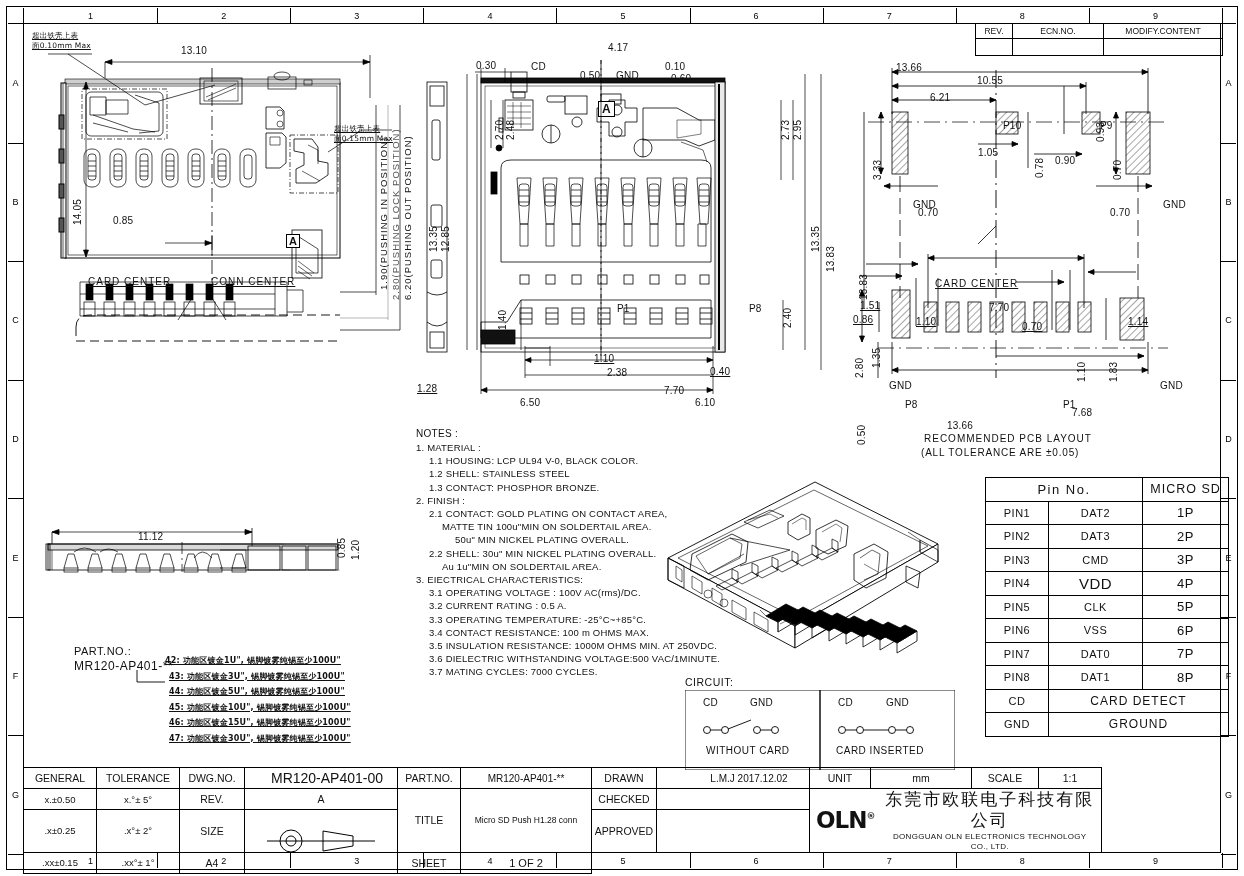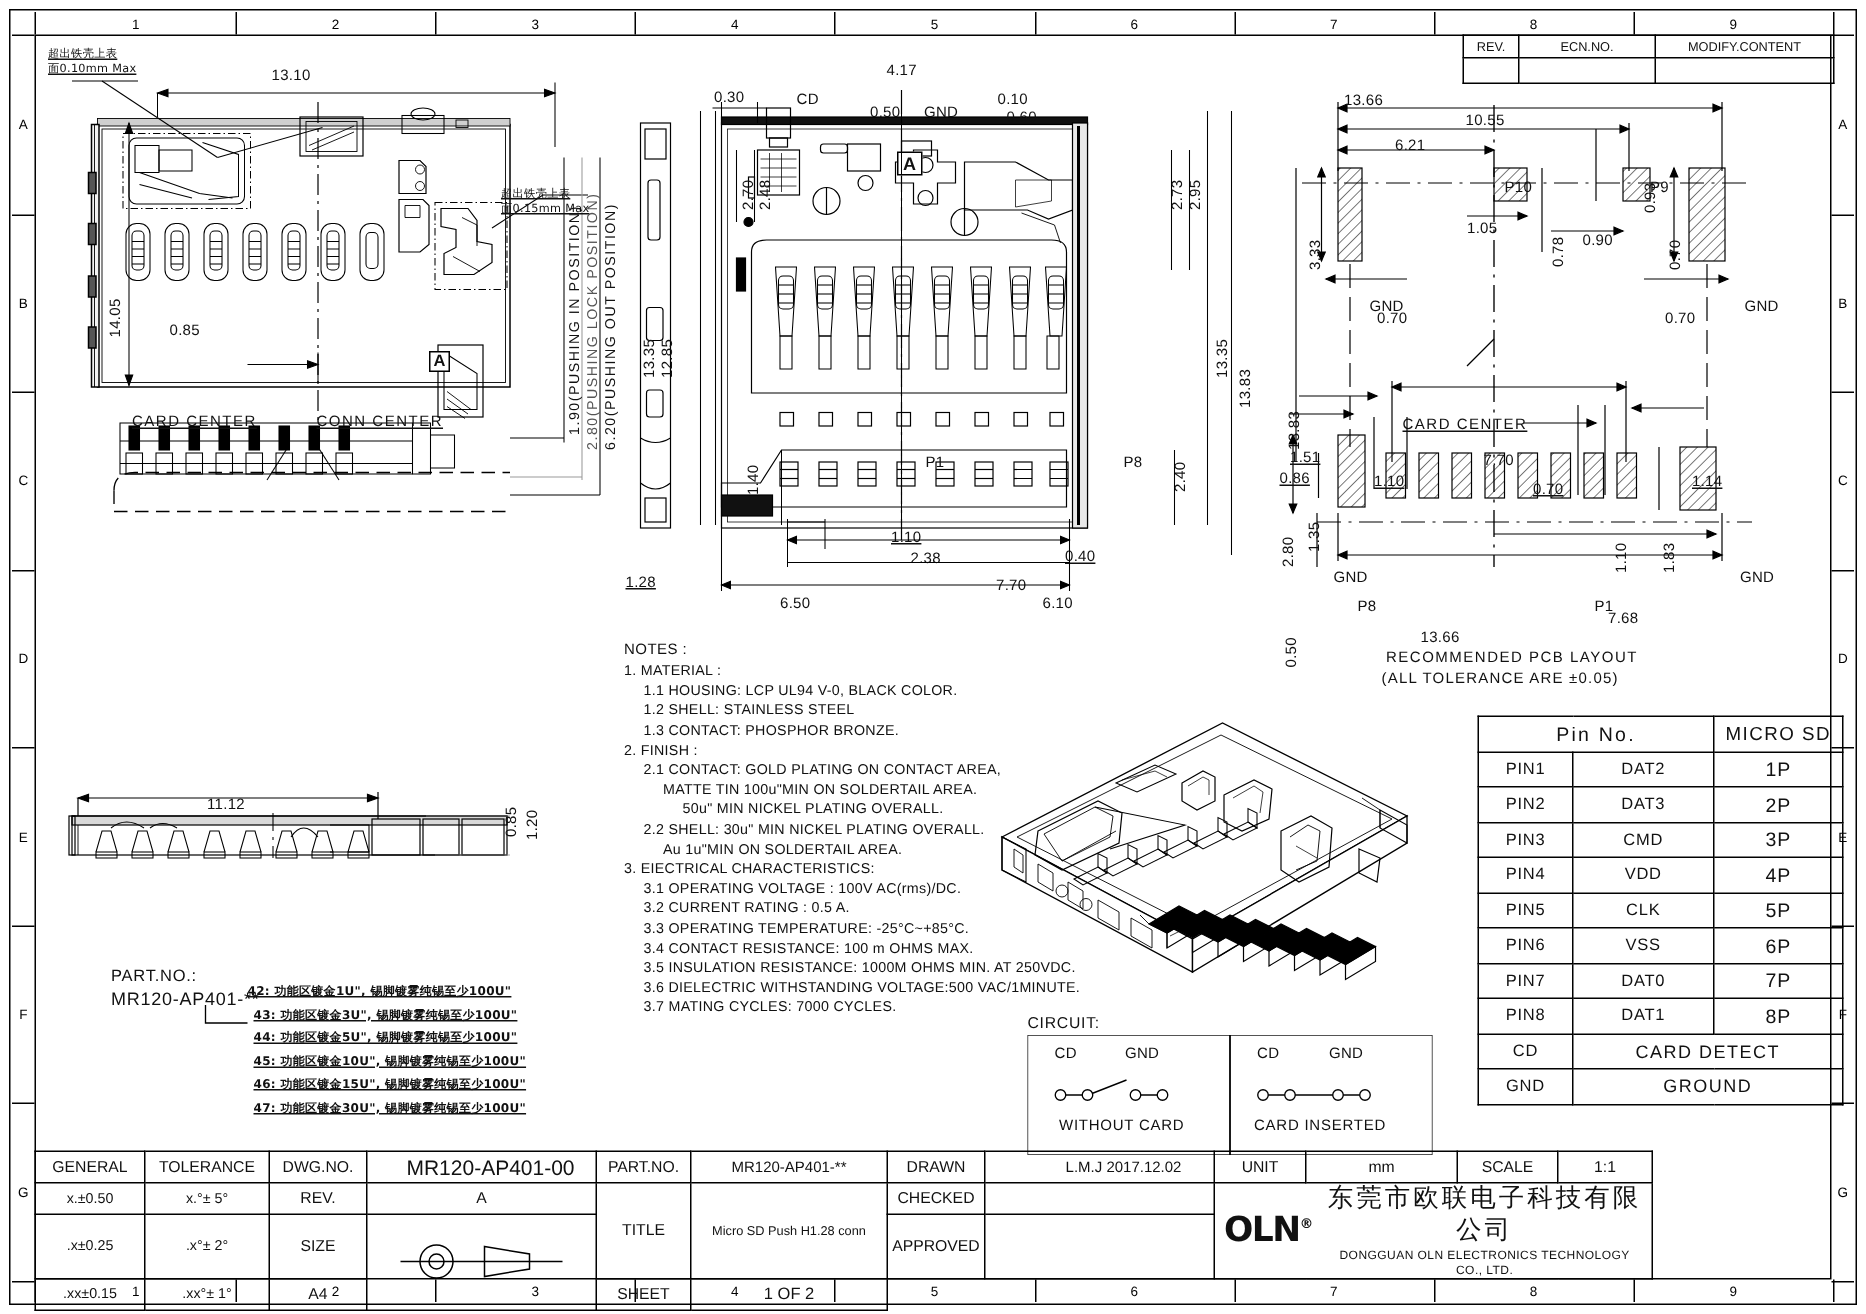--- a/index.html
+++ b/index.html
@@ -548,21 +548,21 @@
             <line x1="275" y1="259" x2="287" y2="259"></line>
       </g>
       <rect x="56" y="270" width="34" height="14" fill="#111"></rect>
 
       <line x1="176" y1="0" x2="176" y2="300" stroke-dasharray="16 4 2 4" stroke-width="0.8"></line>
     </g>
   </svg>
   </div>
 
   <div class="t" style="left:476px;top:60px;">0.30</div>
-  <div class="t" style="left:591px;top:42px;">4.17</div>
+  <div class="t" style="left:608px;top:42px;">4.17</div>
   <div class="t" style="left:580px;top:70px;">0.50</div>
   <div class="t" style="left:665px;top:61px;">0.10</div>
   <div class="t" style="left:671px;top:73px;">0.60</div>
   <div class="t" style="left:531px;top:61px;">CD</div>
   <div class="t" style="left:616px;top:70px;">GND</div>
   <div class="t" style="left:598px;top:101px;font-size:12px;font-weight:bold;border:1px solid #000;padding:0 3px;background:#fff;">A</div>
   <div class="t vert" style="left:494px;top:140px;">2.70</div>
   <div class="t vert" style="left:505px;top:140px;">2.48</div>
   <div class="t vert" style="left:428px;top:252px;">13.35</div>
   <div class="t vert" style="left:440px;top:252px;">12.85</div>
@@ -941,21 +941,21 @@
           <td style="width: 93px; font-size: 11px;">DAT3</td>
           <td style="font-size: 13px;">2P</td>
         </tr>
         <tr>
           <td style="width: 62px; font-size: 11px;">PIN3</td>
           <td style="width: 93px; font-size: 11px;">CMD</td>
           <td style="font-size: 13px;">3P</td>
         </tr>
         <tr>
           <td style="width: 62px; font-size: 11px;">PIN4</td>
-          <td style="width: 93px; font-size: 11px;">VDD</td>
+          <td style="width: 93px; font-size: 15px;">VDD</td>
           <td style="font-size: 13px;">4P</td>
         </tr>
         <tr>
           <td style="width: 62px; font-size: 11px;">PIN5</td>
           <td style="width: 93px; font-size: 11px;">CLK</td>
           <td style="font-size: 13px;">5P</td>
         </tr>
         <tr>
           <td style="width: 62px; font-size: 11px;">PIN6</td>
           <td style="width: 93px; font-size: 11px; margin-top: 41px;">VSS</td>

